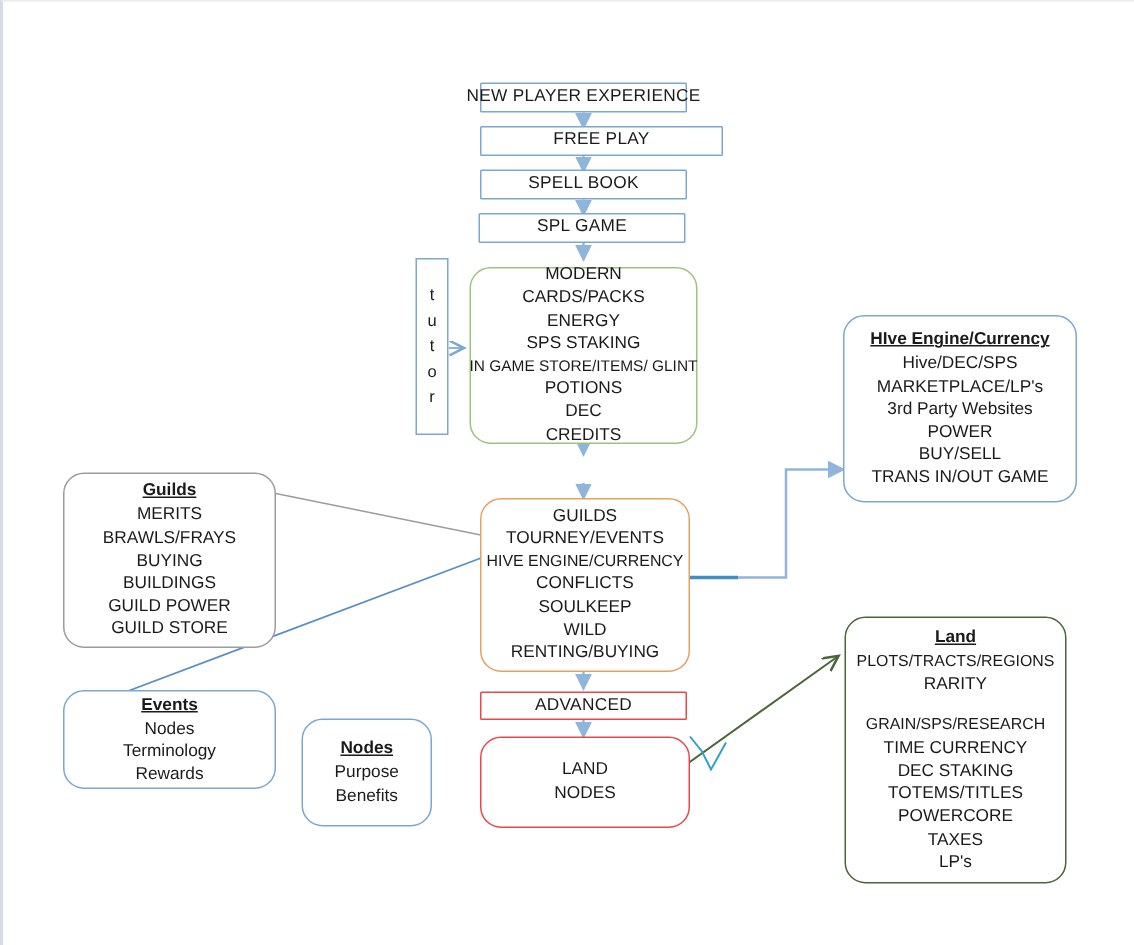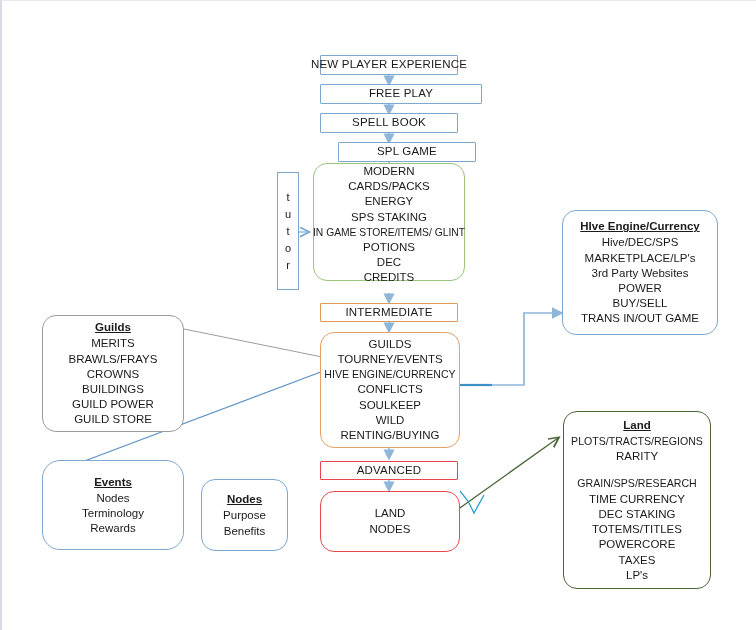--- a/index.html
+++ b/index.html
@@ -136,78 +136,75 @@
   </div>
 
   <div class="node rect" style="left:318px; top:83px; width:162px; height:20px;">
     <span class="line">FREE PLAY</span>
   </div>
 
   <div class="node rect" style="left:318px; top:112px; width:138px; height:20px;align-items:center;">
     <span class="line">SPELL BOOK</span>
   </div>
 
-  <div class="node rect" style="left:336px; top:141px; width:138px; height:20px;justify-content:center;">
+  <div class="node rect" style="left:317px; top:141px; width:138px; height:20px;justify-content:center;">
     <span class="line">SPL GAME</span>
   </div>
 
   <div class="tutor-box" style="left:275px; top:171px; width:22px; height:118px;">
     <span>t</span>
     <span>u</span>
     <span>t</span>
     <span>o</span>
     <span>r</span>
   </div>
 
-  <div class="node rounded b-green" style="left:311px; top:162px; width:152px; height:118px;justify-content:space-between;">
+  <div class="node rounded b-green" style="left:311px; top:177px; width:152px; height:118px;">
     <span class="line">MODERN</span>
     <span class="line">CARDS/PACKS</span>
     <span class="line">ENERGY</span>
     <span class="line">SPS STAKING</span>
     <span class="line" style="font-size:10.3px;">IN GAME STORE/ITEMS/ GLINT</span>
     <span class="line">POTIONS</span>
     <span class="line">DEC</span>
     <span class="line">CREDITS</span>
   </div>
 
   <div class="node rounded b-blue" style="left:560px; top:209px; width:156px; height:125px;">
     <span class="hdr">HIve Engine/Currency</span>
     <span class="line">Hive/DEC/SPS</span>
     <span class="line">MARKETPLACE/LP's</span>
     <span class="line">3rd Party Websites</span>
     <span class="line">POWER</span>
     <span class="line">BUY/SELL</span>
     <span class="line">TRANS IN/OUT GAME</span>
   </div>
 
-  <div class="node rect rect-orange" style="left:318px; top:302px; width:138px; height:19px;">
-    <span class="line">INTERMEDIATE</span>
-  </div>
 
   <div class="node rounded b-orange" style="left:318px; top:331px; width:140px; height:116px;">
     <span class="line">GUILDS</span>
     <span class="line">TOURNEY/EVENTS</span>
     <span class="line" style="font-size:10.6px;">HIVE ENGINE/CURRENCY</span>
     <span class="line">CONFLICTS</span>
     <span class="line">SOULKEEP</span>
     <span class="line">WILD</span>
     <span class="line">RENTING/BUYING</span>
   </div>
 
   <div class="node rounded b-gray" style="left:40px; top:314px; width:142px; height:117px;">
     <span class="hdr">Guilds</span>
     <span class="line">MERITS</span>
     <span class="line">BRAWLS/FRAYS</span>
-    <span class="line">CROWNS</span>
+    <span class="line">BUYING</span>
     <span class="line">BUILDINGS</span>
     <span class="line">GUILD POWER</span>
     <span class="line">GUILD STORE</span>
   </div>
 
-  <div class="node rounded b-blue" style="left:40px; top:459px; width:142px; height:90px;border-radius:18px;">
+  <div class="node rounded b-blue" style="left:40px; top:459px; width:142px; height:66px;">
     <span class="hdr">Events</span>
     <span class="line">Nodes</span>
     <span class="line">Terminology</span>
     <span class="line">Rewards</span>
   </div>
 
   <div class="node rounded b-blue" style="left:199px; top:478px; width:87px; height:72px;">
     <span class="hdr">Nodes</span>
     <span class="line">Purpose</span>
     <span class="line">Benefits</span>

